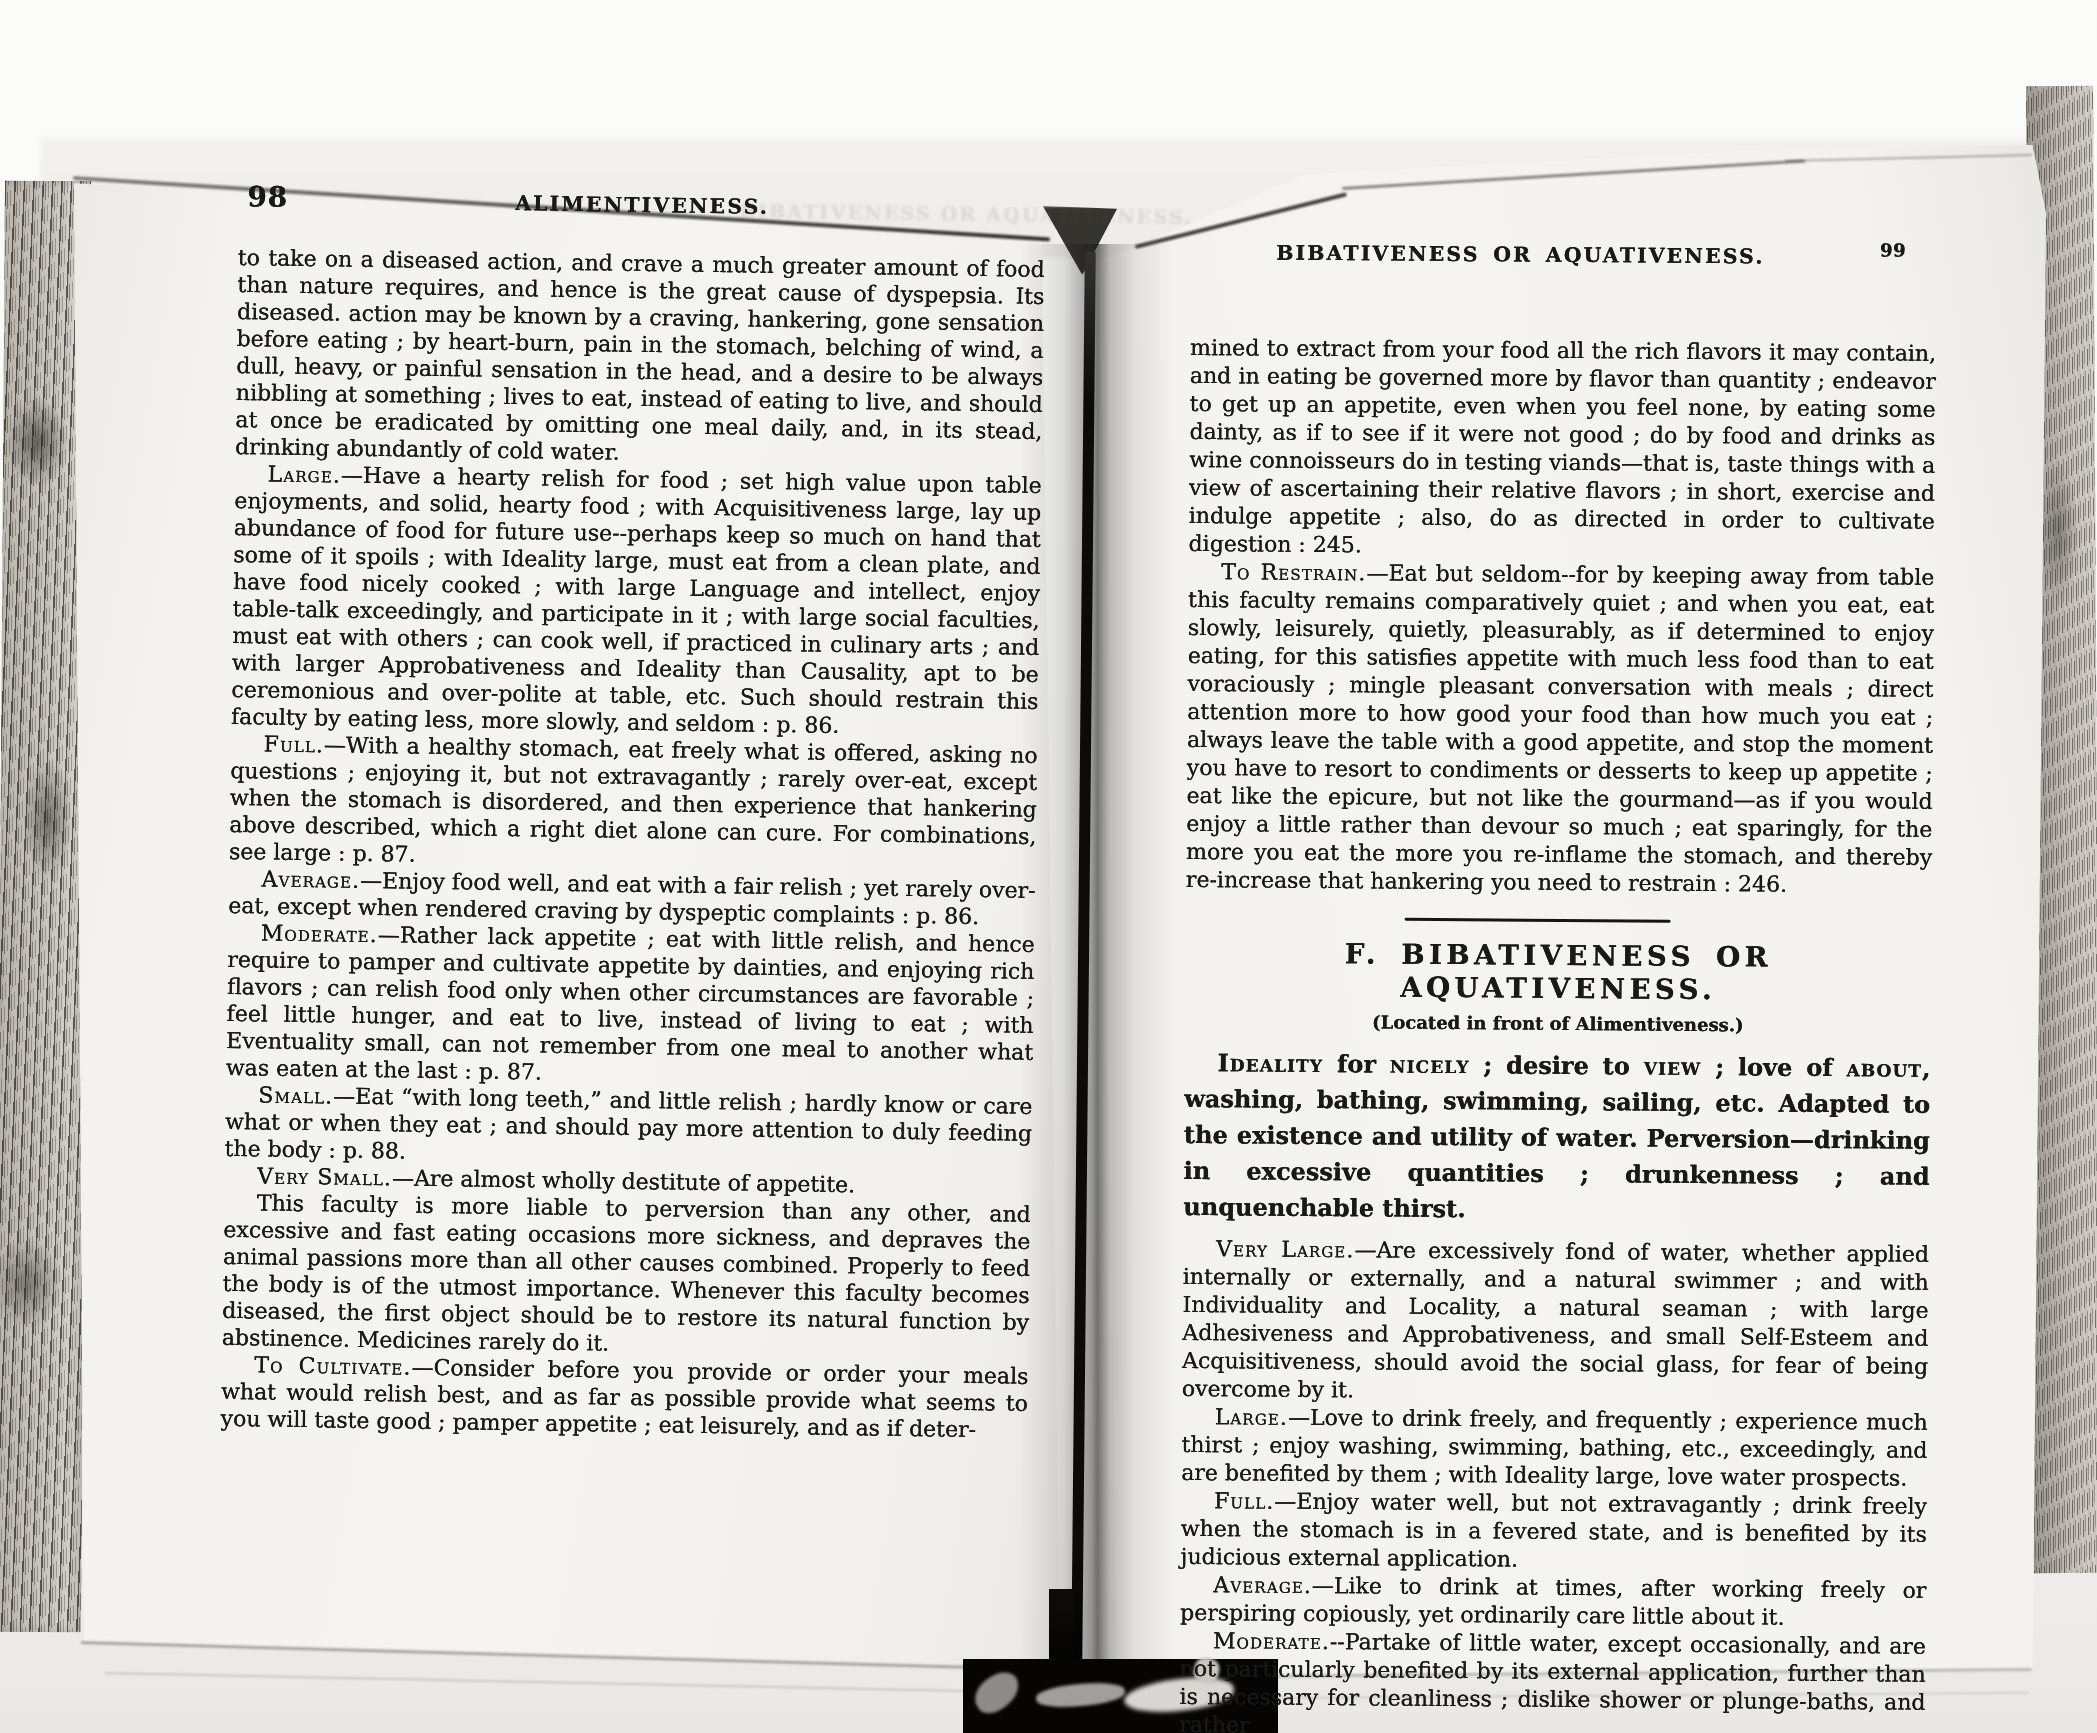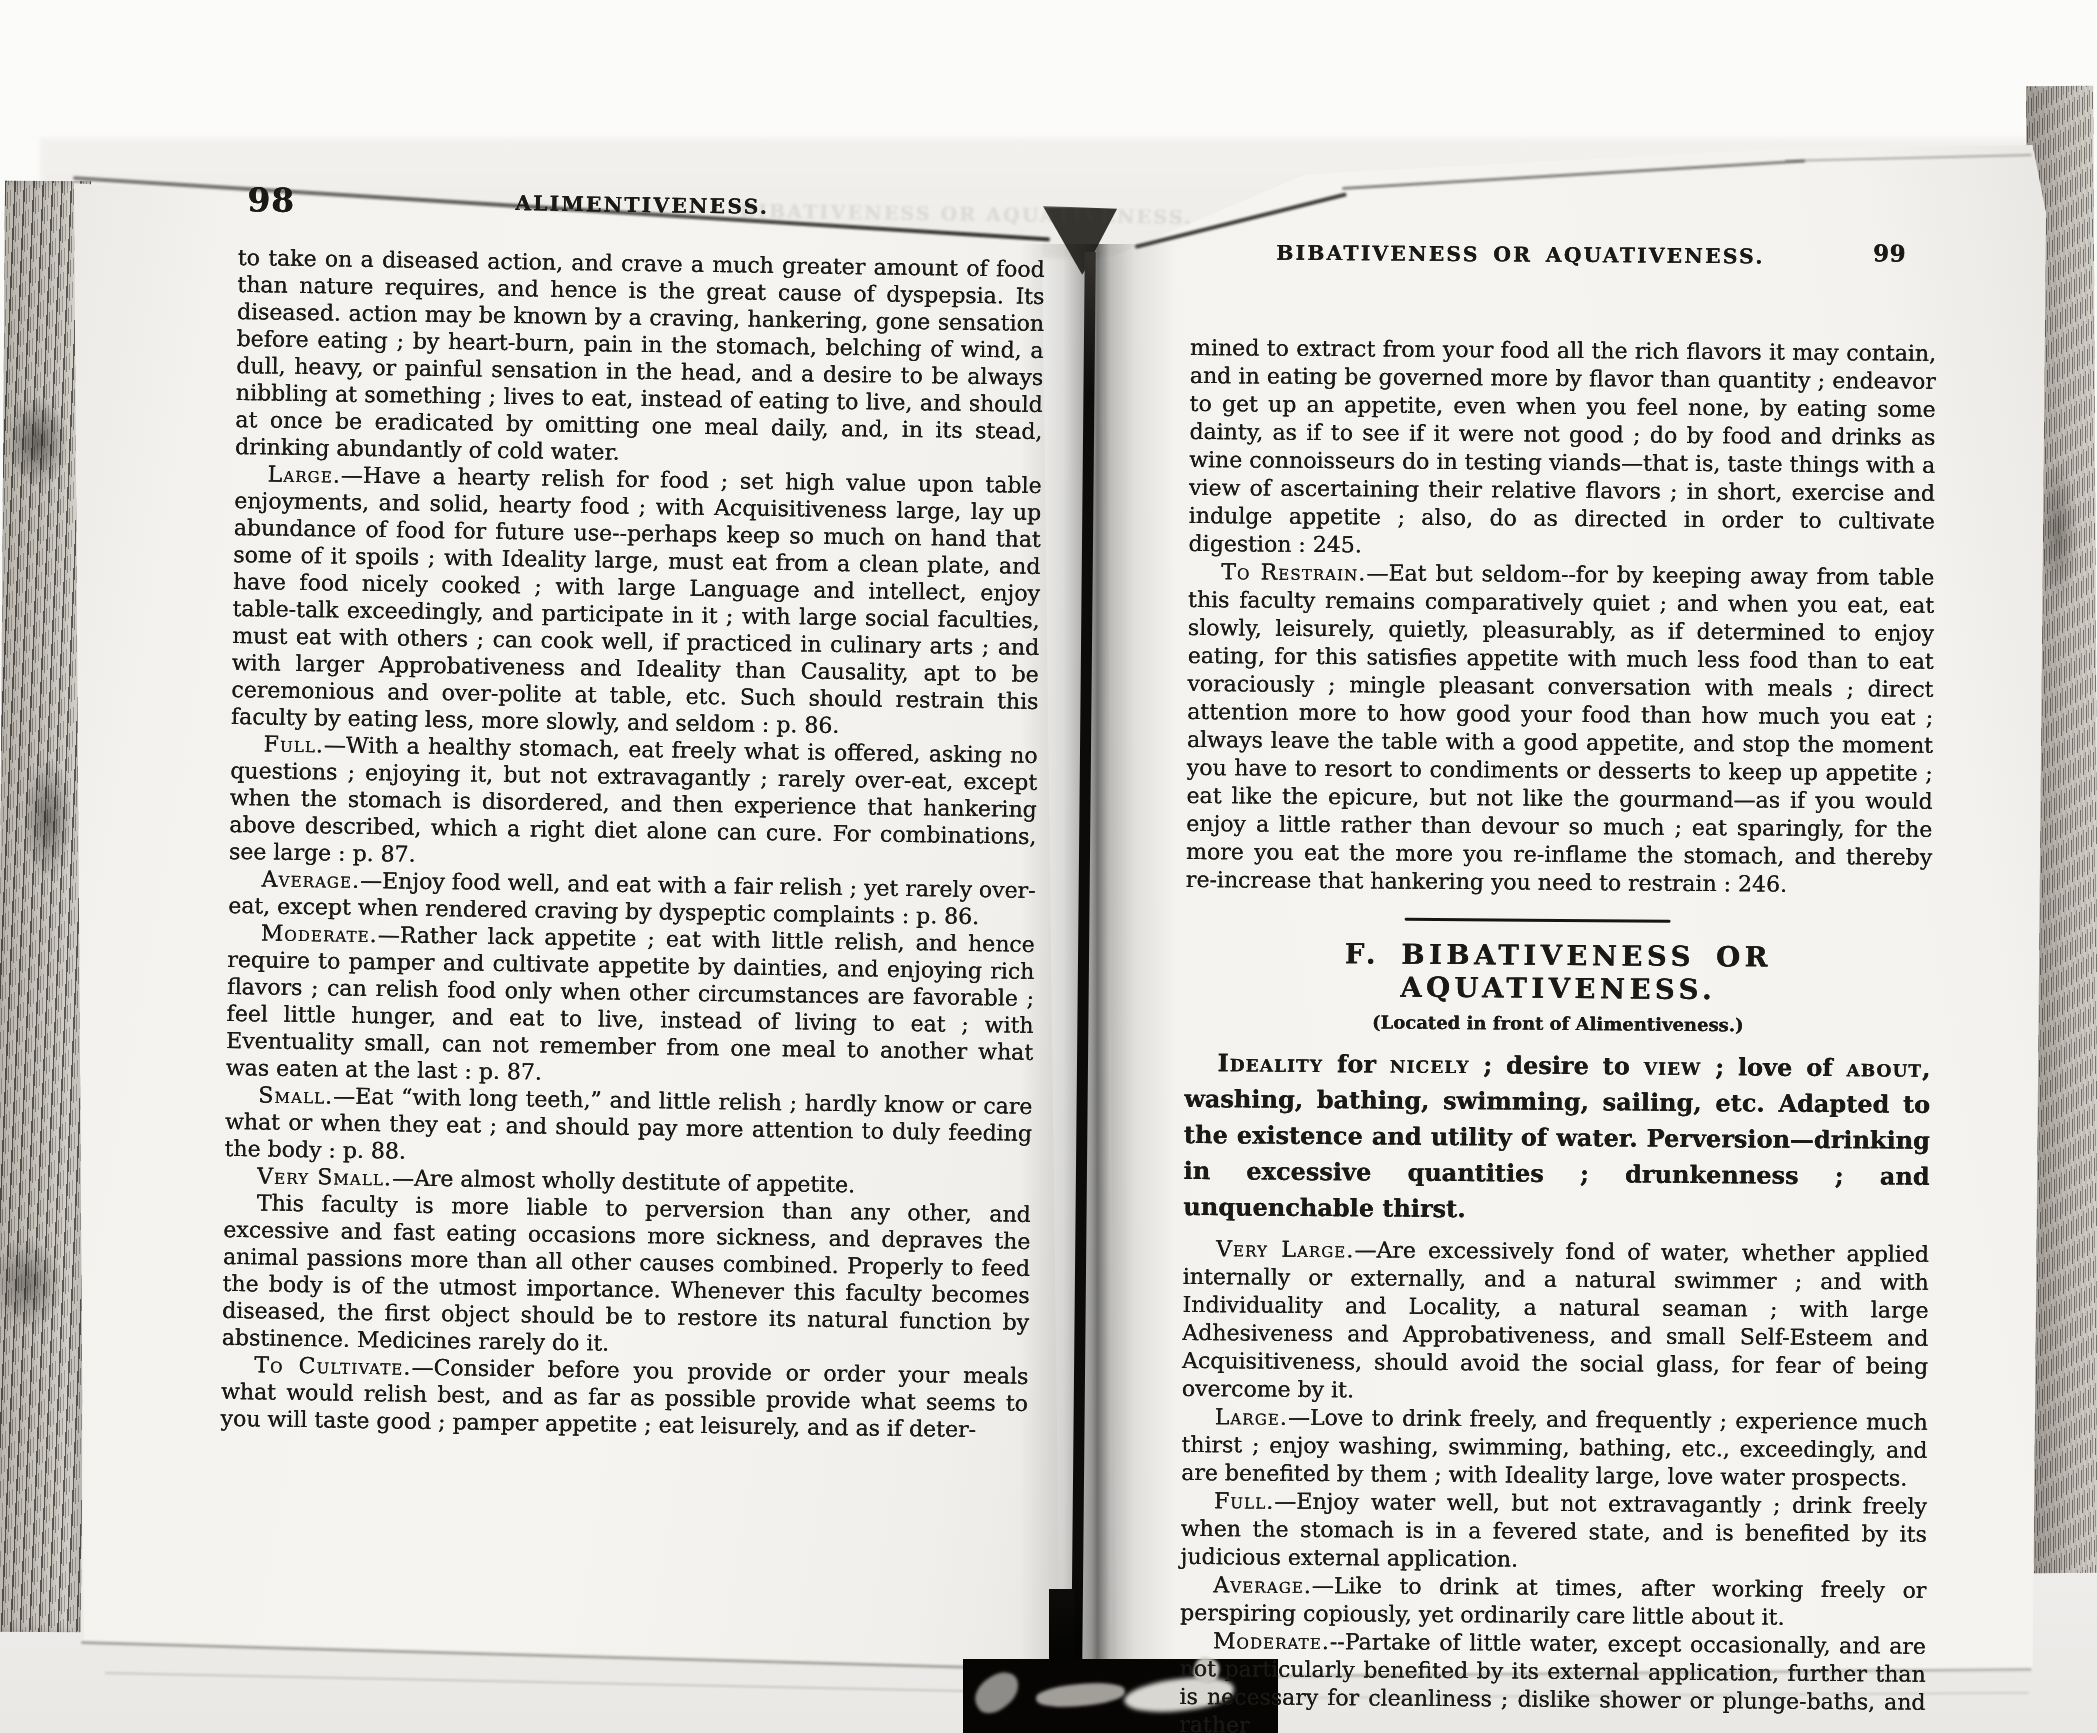--- a/index.html
+++ b/index.html
@@ -90,23 +90,23 @@
   .left-content{left:239px;top:180px;width:807px;transform:rotate(.85deg);transform-origin:top left;}
   .right-content{left:1191px;top:234px;width:746px;transform:rotate(.45deg);transform-origin:top left;}
 
   .header-row{position:relative;height:38px;}
   .running-head{
     position:absolute;left:0;right:0;text-align:center;
     font-weight:bold;font-size:20.3px;letter-spacing:2.2px;word-spacing:4.4px;
   }
   .left-content .running-head{top:7.3px;}
   .right-content .running-head{top:5.8px;right:87px;}
-  .page-num{position:absolute;font-size:33px;font-weight:bold;letter-spacing:0.7px;}
+  .page-num{position:absolute;font-size:28px;font-weight:bold;letter-spacing:0.7px;}
   .num-left{left:8.7px;top:0;}
-  .num-right{right:30.5px;top:0;font-size:23px;}
+  .num-right{right:30.5px;top:0;font-size:18px;}
   .ghost-head{
     position:absolute;left:501px;top:11.6px;font-weight:bold;font-size:19px;letter-spacing:2.2px;
     color:#5a564f;opacity:.12;filter:blur(1px);white-space:nowrap;
   }
 
   .body-copy{text-align:justify;font-size:22px;}
   .left-body{margin-top:26px;line-height:27px;}
   .right-body-top{margin-top:62px;line-height:28px;}
   .right-body-bottom{line-height:28px;}
   .para{margin:0;text-indent:33px;}

